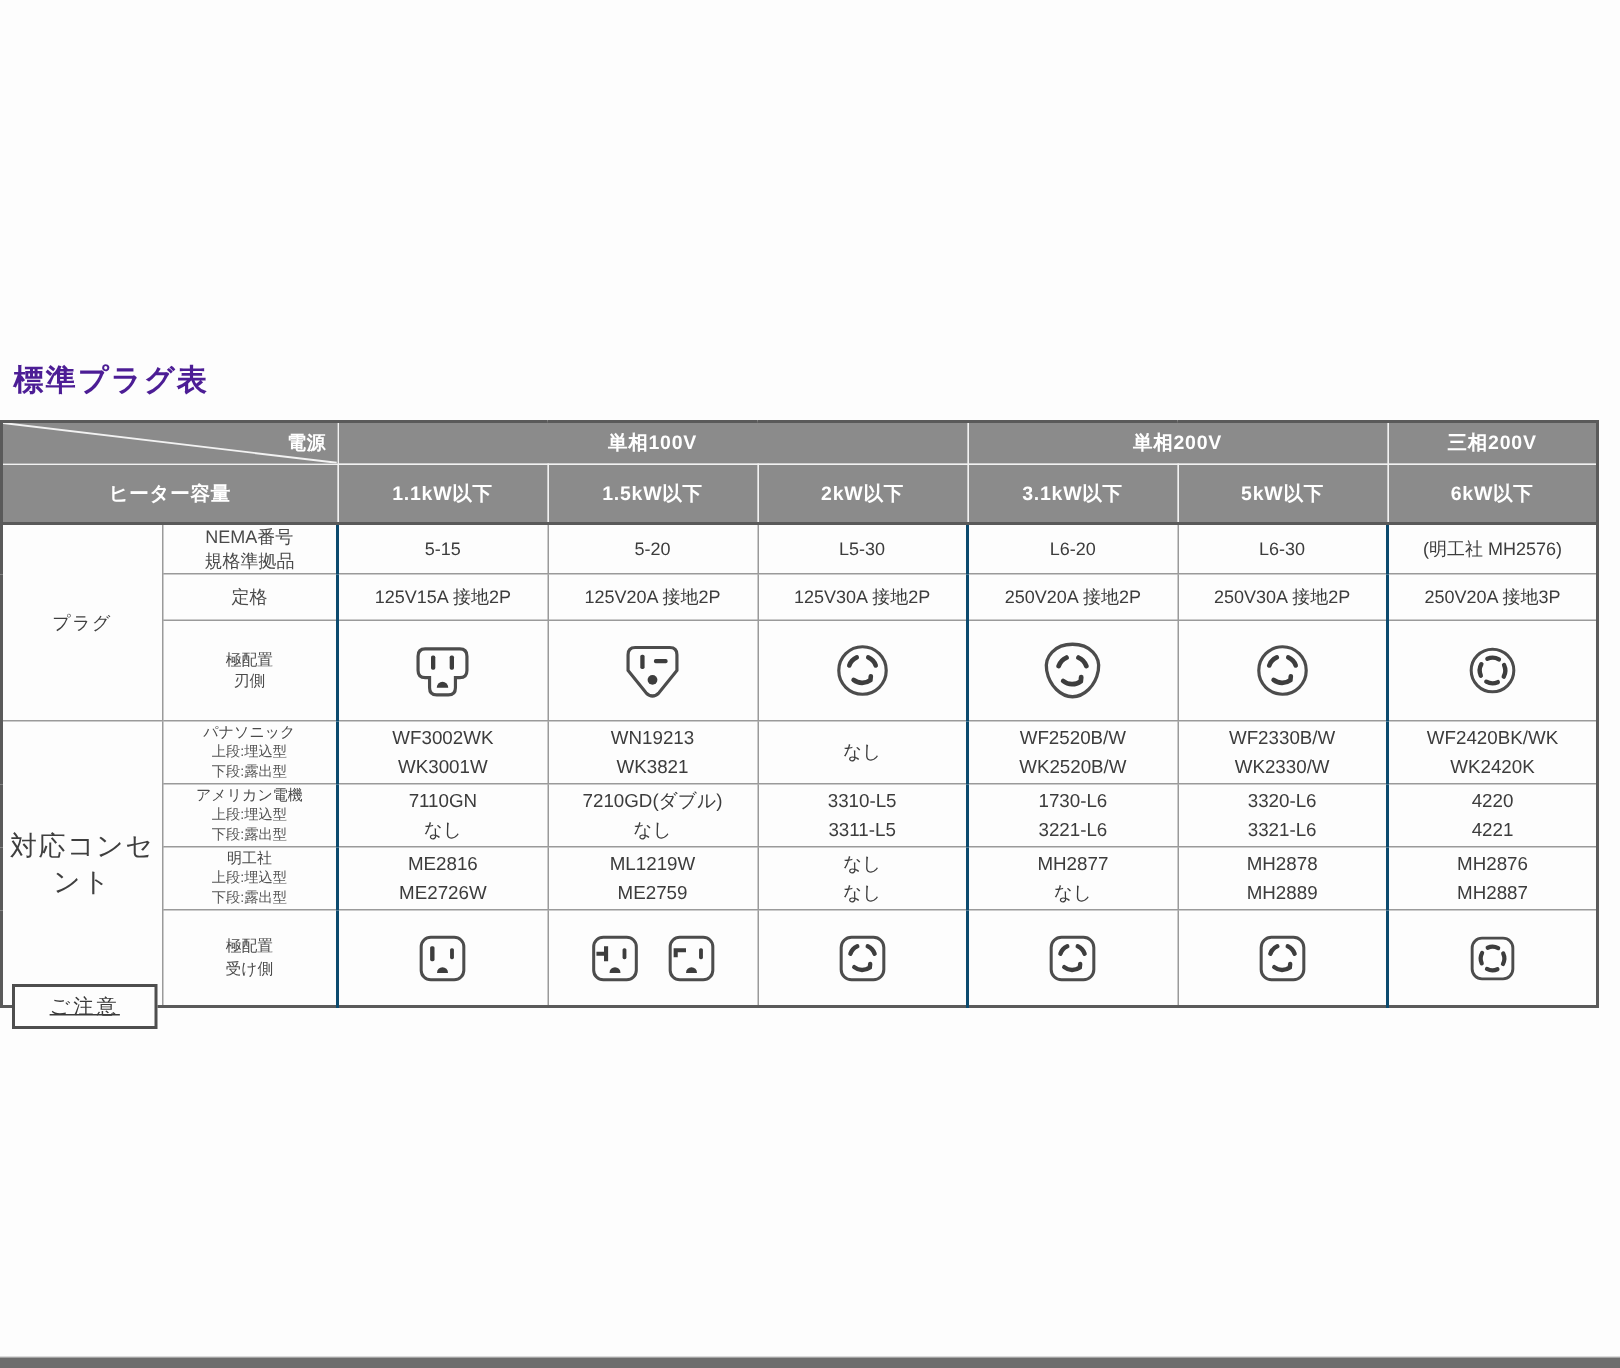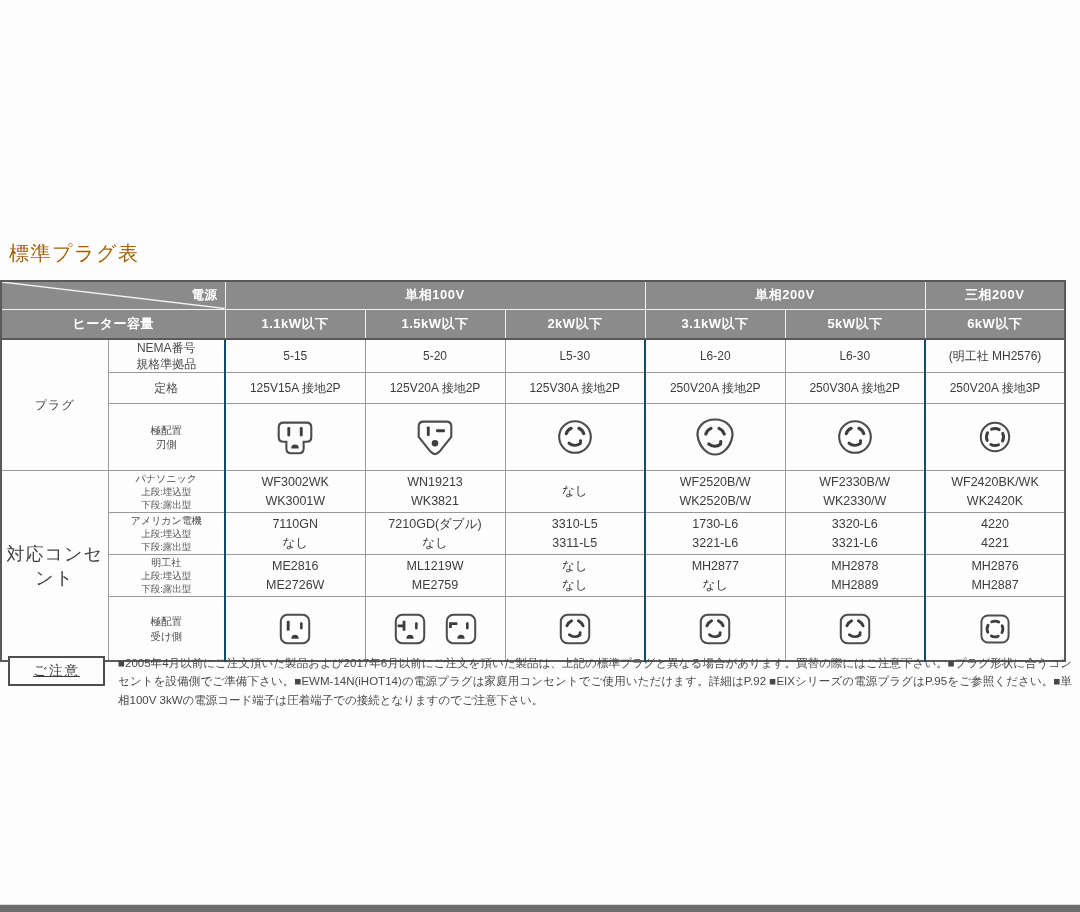--- a/index.html
+++ b/index.html
@@ -5,38 +5,38 @@
   * { margin:0; padding:0; box-sizing:border-box; }
   html,body { width:1080px; height:912px; }
   body {
     font-family:"Liberation Sans","DejaVu Sans",sans-serif;
     background:#fdfdfd; color:#3c3c3c; position:relative; overflow:hidden;
   }
   .sheet { position:absolute; inset:0; background:#fdfdfd; }
 
   .page-title {
     position:absolute; left:9px; top:240px;
-    font-size:20px; font-weight:normal; color:#a16207; letter-spacing:1.5px;
+    font-size:20px; font-weight:bold; color:#4c1d95; letter-spacing:1.5px;
   }
 
   
   .tbl-wrap { position:absolute; left:0; top:280px; }
   table.plug-table {
     border-collapse:collapse; table-layout:fixed; width:1064px;
     border:2px solid #5a5a5a;
   }
   col.c-lbl1 { width:107px; } col.c-lbl2 { width:117px; }
   col.c-data { width:140px; }
 
   th {
     background:#8b8b8b; color:#ffffff; font-weight:bold; font-size:13px;
     border:1px solid #f2f2f2; text-align:center; letter-spacing:.5px;
   }
   tr.r-power th { height:28px; }
-  tr.r-cap th { height:30px; border-bottom:2px solid #5a5a5a; }
+  tr.r-cap th { height:40px; border-bottom:2px solid #5a5a5a; }
 
   th.corner { position:relative; padding:0; }
   th.corner .diag { position:absolute; inset:0; width:100%; height:100%; display:block; }
   th.corner .power-lbl { position:absolute; right:7px; top:5px; font-size:12.5px; }
 
   td {
     border:1px solid #9a9a9a; text-align:center; vertical-align:middle;
     font-size:12.5px; color:#3c3c3c; background:#fdfdfd;
   }
   td.gb { border-left:2px solid #0c4a6e; }
@@ -438,18 +438,17 @@
                 </svg>
               </div>
             </td>
       </tr>
     </tbody>
       </table>
   </div>
 
   <div class="notice">
     <div class="notice-box">ご注意</div>
-    <div class="notice-text">■2005年4月以前にご注文頂いた製品および2017年6月以前にご注文を頂いた製品は、上記の標準プラグと異なる場合があります。買替の際にはご注意下さい。■プラグ形状に合うコンセントを設備側でご準備下さい。■EWM-14N(iHOT14)の電源プラグは家庭用コンセントでご使用いただけます。詳細はP.92 ■EIXシリーズの電源プラグはP.95をご参照ください。■単相100V 3kWの電源コード端子は圧着端子での接続となりますのでご注意下さい。</div>
   </div>
 
   <div class="bottom-bar"></div>
 
 </div>
 
 </body></html>

